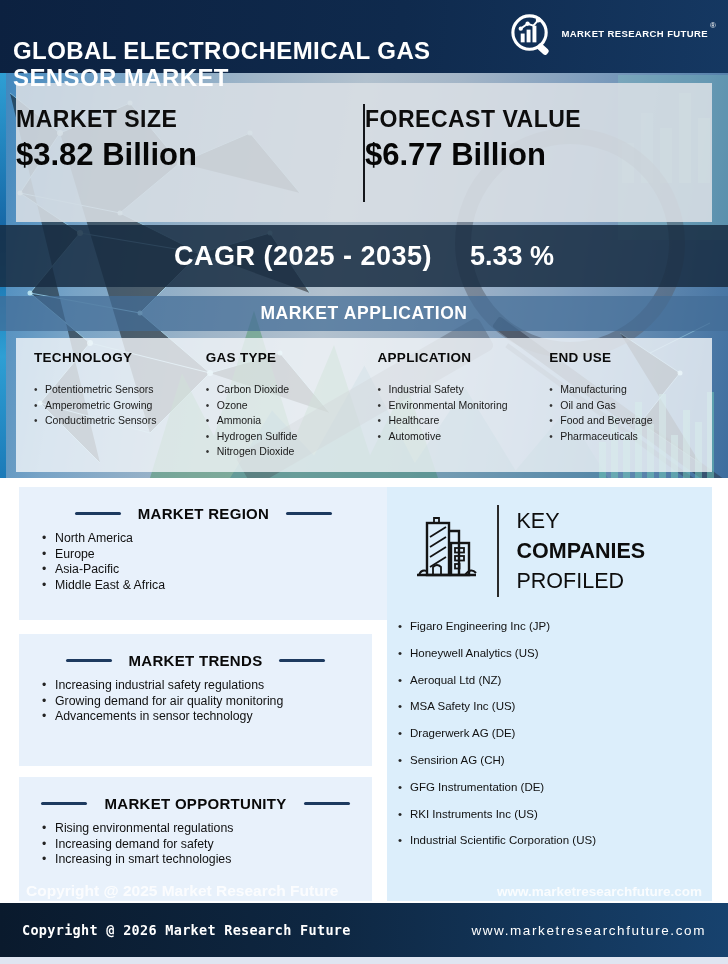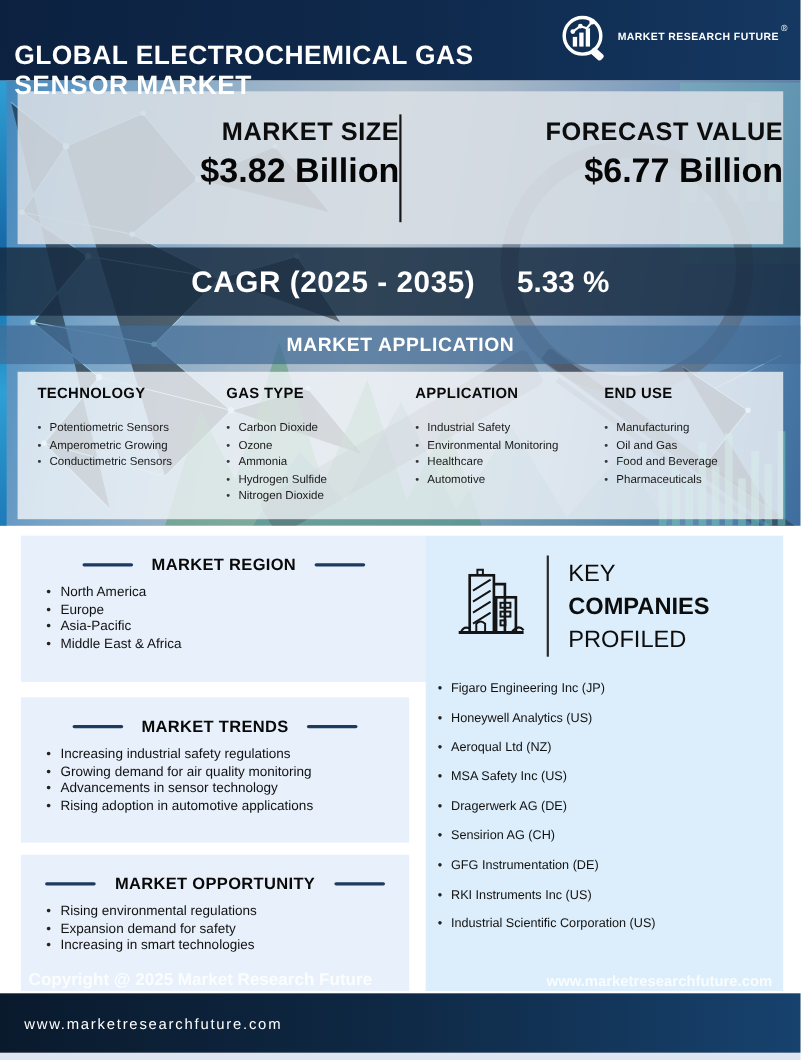--- a/index.html
+++ b/index.html
@@ -37,21 +37,21 @@
     clip-path:polygon(0% 100%,10% 55%,20% 85%,32% 25%,44% 90%,56% 40%,68% 95%,80% 55%,90% 100%,0% 100%); }
   .chart-card-tr { position:absolute; right:0px; top:2px; width:110px; height:165px; background:rgba(130,205,195,0.28); }
   .bars-br { position:absolute; right:14px; bottom:-4px; display:flex; align-items:flex-end; gap:5px; }
   .bars-br i { display:block; width:7px; background:rgba(110,195,180,0.55); }
   .bars-tr { position:absolute; right:18px; top:20px; display:flex; align-items:flex-end; gap:7px; }
   .bars-tr i { display:block; width:12px; background:rgba(150,215,205,0.40); }
 
   
   .stats-panel { position:absolute; left:16px; top:10px; width:696px; height:139px; z-index:2;
     background:rgba(217,223,229,0.88); display:flex; }
-  .stat-cell { flex:1; display:flex; flex-direction:column; align-items:flex-end; justify-content:center; padding-bottom:26px;border-radius:23px; }
+  .stat-cell { flex:1; display:flex; flex-direction:column; align-items:flex-start; justify-content:center; padding-bottom:26px;border-radius:23px; }
   .stat-divider { width:2px; height:98px; background:#14161a; align-self:center; }
   .stat-label { font-size:23px; font-weight:bold; color:#0d0d0d; letter-spacing:0.5px; }
   .stat-value { font-size:31px; font-weight:bold; color:#060606; margin-top:4px; }
 
   
   .cagr-band { position:absolute; left:0; top:152px; width:728px; height:62px; z-index:2;
     background:rgba(23,43,64,0.84); display:flex; align-items:center; justify-content:center; }
   .cagr-label { color:#ffffff; font-size:27px; font-weight:bold; letter-spacing:0.5px; }
   .cagr-value { color:#ffffff; font-size:27px; font-weight:bold; margin-left:38px; }
 
@@ -269,33 +269,32 @@
   <div class="panel panel-trends">
     <div class="sec-title-row">
       <span class="sec-dash"></span>
       <span class="sec-title">MARKET TRENDS</span>
       <span class="sec-dash"></span>
     </div>
     <ul class="sec-list">
         <li>Increasing industrial safety regulations</li>
         <li>Growing demand for air quality monitoring</li>
         <li>Advancements in sensor technology</li>
-        <li>Rising adoption in automotive applications</li>
       </ul>
   </div>
 
   <div class="panel panel-opportunity">
     <div class="sec-title-row">
       <span class="sec-dash"></span>
       <span class="sec-title">MARKET OPPORTUNITY</span>
       <span class="sec-dash"></span>
     </div>
     <ul class="sec-list">
         <li>Rising environmental regulations</li>
-        <li>Expansion demand for safety</li>
+        <li>Increasing demand for safety</li>
         <li>Increasing in smart technologies</li>
       </ul>
     <div class="watermark wm-left">Copyright @ 2025 Market Research Future</div>
   </div>
 
   <div class="panel panel-companies">
     <div class="kc-header">
       <svg class="kc-icon" viewBox="0 0 62 72" fill="none" stroke="#141414" stroke-width="2.4">
         <rect x="12" y="8" width="22" height="52"></rect>
         <path d="M15 22 L31 12 M15 32 L31 22 M15 42 L31 32 M15 52 L31 42" stroke-width="1.8"></path>
@@ -324,17 +323,18 @@
         <li>Dragerwerk AG (DE)</li>
         <li>Sensirion AG (CH)</li>
         <li>GFG Instrumentation (DE)</li>
         <li>RKI Instruments Inc (US)</li>
         <li>Industrial Scientific Corporation (US)</li>
       </ul>
     <div class="watermark wm-right">www.marketresearchfuture.com</div>
   </div>
 
   <div class="footer">
+    <span class="footer-copy">Copyright @ 2026 Market Research Future</span>
     <span class="footer-site">www.marketresearchfuture.com</span>
   </div>
   <div class="bottom-strip"></div>
 
 </div>
 
 </body></html>

